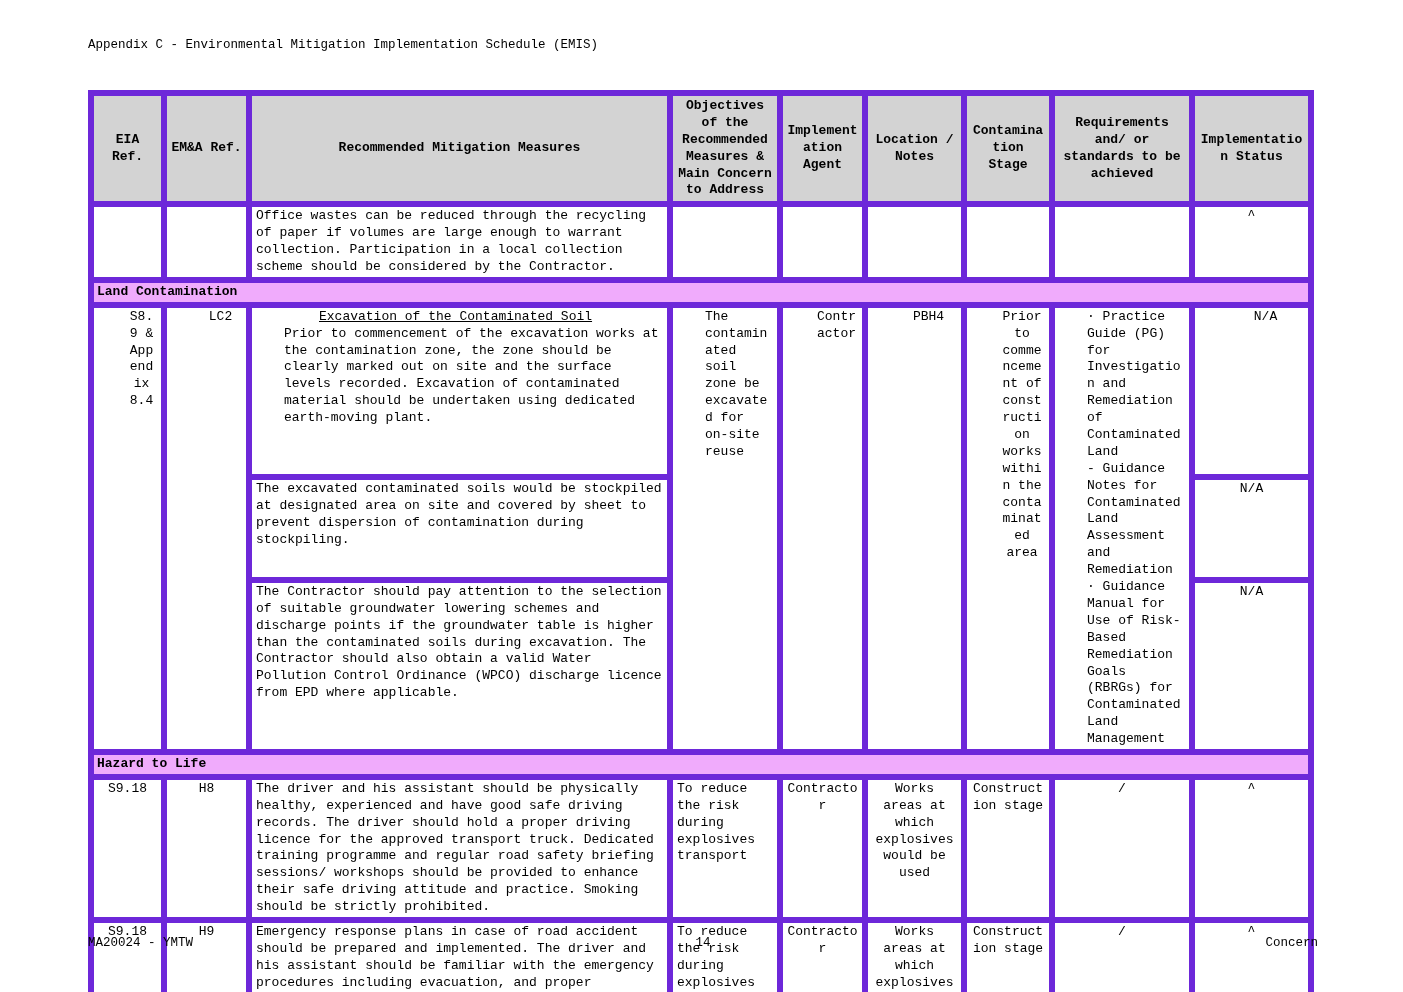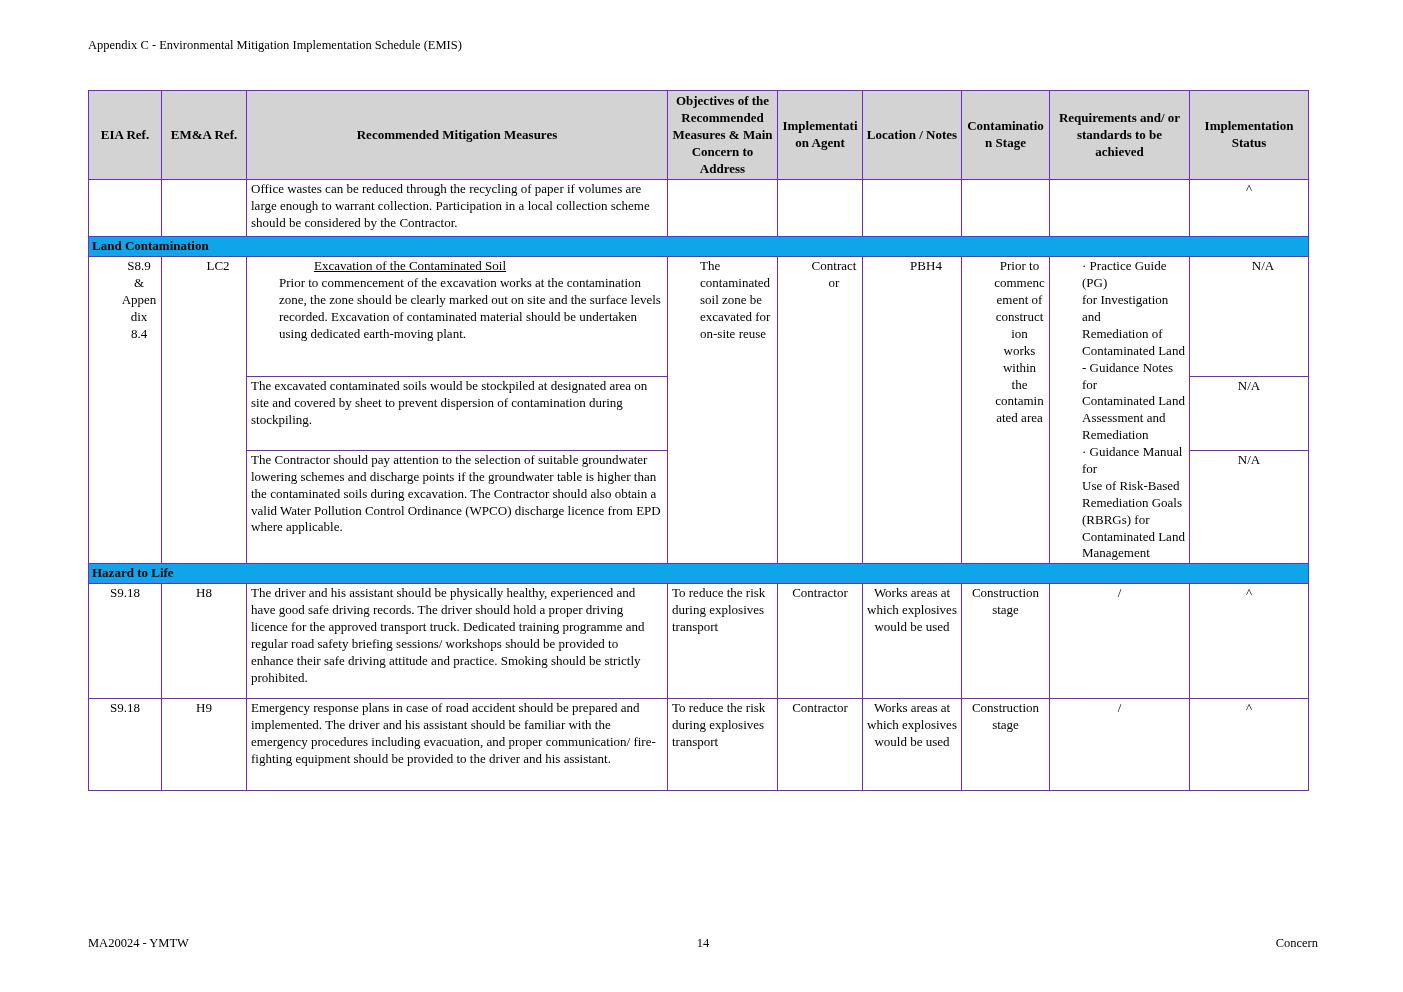--- a/index.html
+++ b/index.html
@@ -2,21 +2,21 @@
 <html><head>
 <meta charset="utf-8">
 <style>
   * { margin: 0; padding: 0; box-sizing: border-box; }
   html, body { background: #ffffff; }
   .page {
     position: relative;
     width: 1403px;
     height: 992px;
     background: #ffffff;
-    font-family: Liberation Serif, serif;
+    font-family: Liberation Mono, monospace;
     color: #000000;
     overflow: hidden;
   }
   .doc-header {
     position: absolute;
     top: 38px;
     left: 88px;
     font-size: 12.5px;
     white-space: nowrap;
   }
@@ -24,36 +24,36 @@
     position: absolute;
     top: 90px;
     left: 88px;
     width: 1220px;
     border-collapse: collapse;
     table-layout: fixed;
     font-size: 13px;
     line-height: 1.3;
   }
   table.emis th, table.emis td {
-    border: 1px solid #6d28d9;
+    border: 6px solid #6d28d9;
     vertical-align: top;
     padding: 1px 4px;
     overflow-wrap: break-word;
     word-wrap: break-word;
   }
   table.emis thead th {
     background: #d3d3d3;
     font-weight: bold;
     text-align: center;
     vertical-align: middle;
     height: 85px;
     padding: 2px 3px;
   }
   tr.section-row td {
-    background: #0ea5e9;
+    background: #f0abfc;
     font-weight: bold;
     height: 17px;
     padding: 1px 3px;
     vertical-align: middle;
   }
   td.center { text-align: center; }
   td.pre { white-space: pre-line; }
   .u { text-decoration: underline; margin-left: 35px; }
   tr.r-office td { height: 57px; border-radius: 28px; }
   tr.r-lc2a td { height: 97px; padding-left: 32px; }

